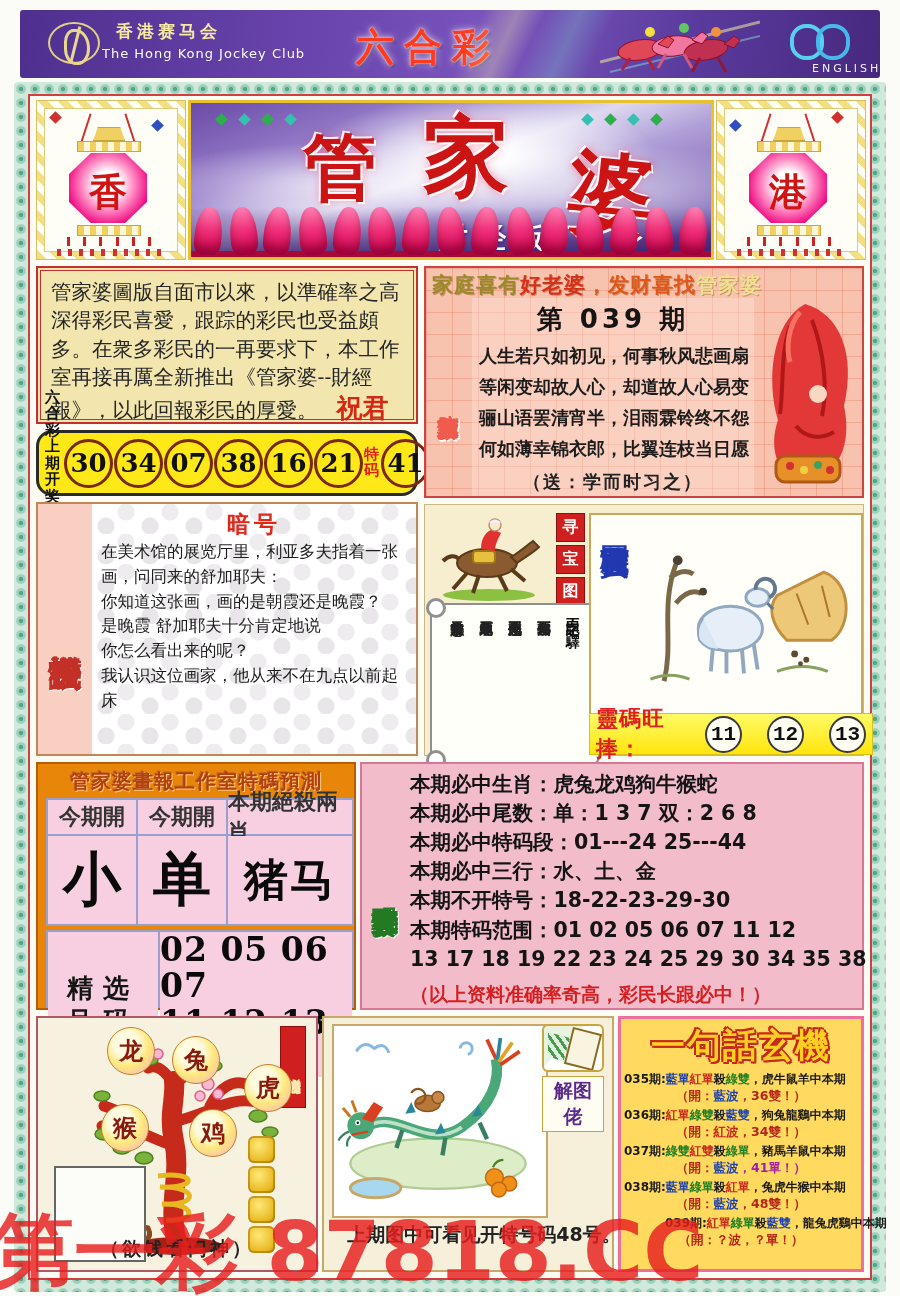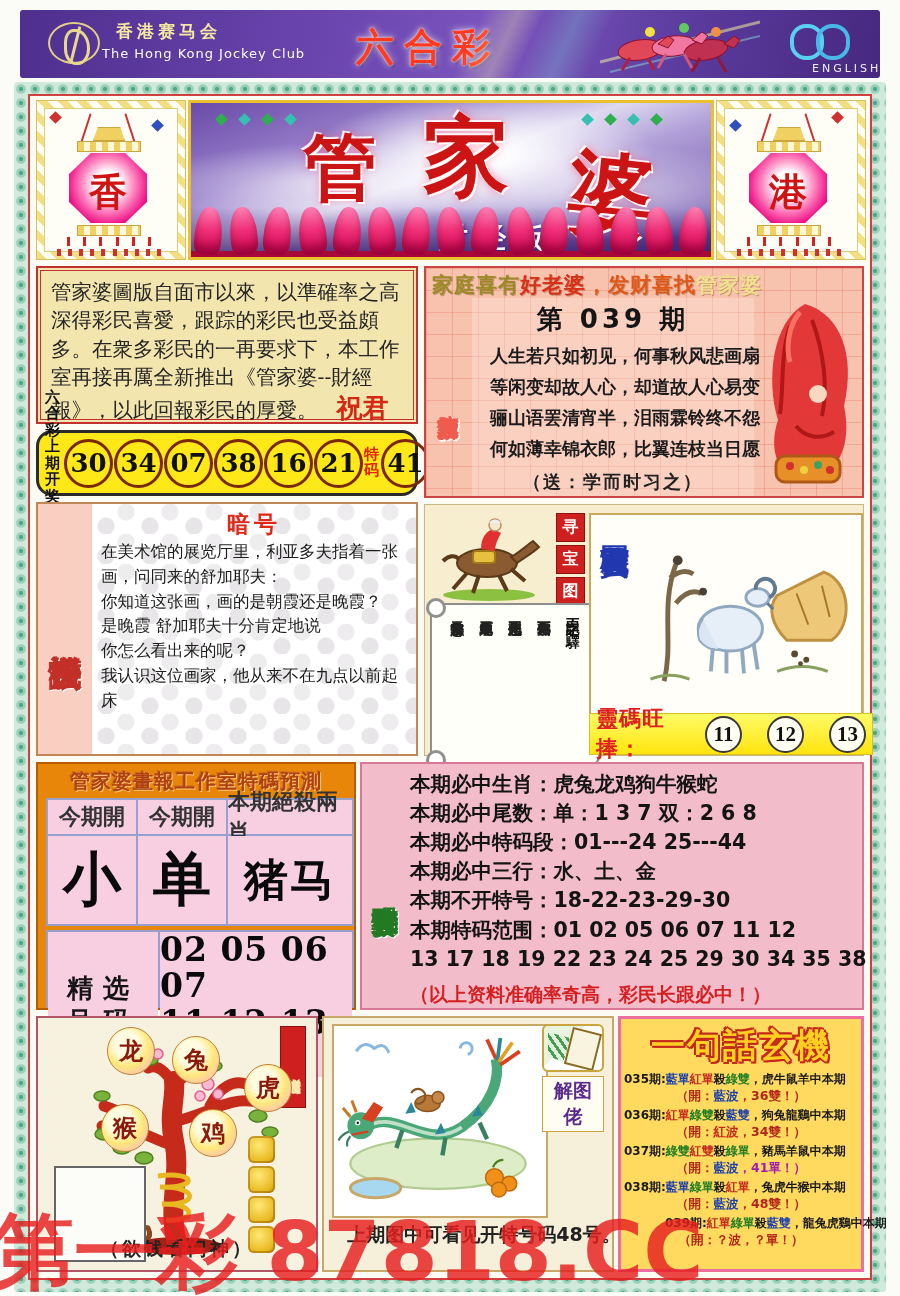--- a/index.html
+++ b/index.html
@@ -104,21 +104,21 @@
   #scroll{position:absolute;left:5px;top:98px;width:158px;height:146px;background:#fffffa;border:2px solid #8f8f8f;border-radius:8px;display:flex;justify-content:space-evenly;padding:6px 4px;}
   #scroll:before,#scroll:after{content:"";position:absolute;left:-6px;width:14px;height:14px;border:3px solid #909090;border-radius:50%;background:#fff;}
   #scroll:before{top:-7px;} #scroll:after{bottom:-7px;}
   .scroll-col{font-size:13.5px;font-weight:bold;color:#222;line-height:1.12;}
   .scroll-head{color:#111;}
   #painting{position:absolute;left:164px;top:8px;width:270px;height:198px;background:#fffef8;border:2px solid #c8a85a;}
   #painting-title{position:absolute;left:8px;top:8px;font-size:29px;font-weight:bold;color:#2238b0;line-height:1.08;}
   #lucky-strip{position:absolute;left:164px;top:208px;width:270px;height:40px;background:linear-gradient(180deg,#fffb66,#ffe40e);border:1px solid #d8c020;display:flex;align-items:center;padding:0 6px;}
   #lucky-label{font-size:22px;font-weight:bold;color:#e02020;letter-spacing:1px;}
   .lucky-circle{width:33px;height:33px;border:2px solid #3a3a3a;border-radius:50%;background:#fffef2;display:flex;align-items:center;justify-content:center;
-     font-family:Liberation Serif, serif;font-size:21px;font-weight:bold;color:#101010;margin-left:25px;}
+     font-family:Liberation Mono, monospace;font-size:21px;font-weight:bold;color:#101010;margin-left:25px;}
 
   
   #pred-box{left:36px;top:762px;width:320px;height:248px;background:#e8860a;border:2px solid #b85c00;padding:4px 8px;}
   #pred-header{text-align:center;font-size:20px;font-weight:bold;color:#b04010;letter-spacing:1px;text-shadow:1px 1px 0 #ffc97a,-1px -1px 0 #c86a20;white-space:nowrap;}
   #pred-table{position:absolute;left:8px;top:34px;width:304px;height:124px;display:grid;grid-template-columns:88px 88px 1fr;grid-template-rows:34px 1fr;background:#98a0d0;gap:2px;border:2px solid #98a0d0;}
   #pred-table>div{background:#f7cfe0;display:flex;align-items:center;justify-content:center;}
   .pred-head{font-size:22px;font-weight:bold;color:#333;}
   .pred-val{font-size:58px;font-weight:bold;color:#0a0a0a;font-family:"DejaVu Serif","Liberation Serif",serif;}
   .pred-val.wide{font-size:44px;letter-spacing:2px;}
   #picks{position:absolute;left:8px;top:166px;width:304px;height:74px;display:grid;grid-template-columns:110px 1fr;gap:2px;background:#98a0d0;border:2px solid #98a0d0;}
@@ -339,21 +339,21 @@
         </div>
         <div class="draw-circle">41</div>
       </div>
   </div>
 
   <div class="abs" id="poem-box">
     <div id="poem-banner"><span style="color: rgb(154, 138, 40); text-shadow: rgba(120, 60, 0, 0.35) 1px 1px 0px;">家庭喜有</span><span style="color: rgb(216, 48, 24); text-shadow: rgba(120, 60, 0, 0.35) 1px 1px 0px;">好老婆</span><span style="color: rgb(224, 88, 24); text-shadow: rgba(120, 60, 0, 0.35) 1px 1px 0px;">，发财喜找</span><span style="color: rgb(240, 224, 144); text-shadow: rgba(120, 60, 0, 0.35) 1px 1px 0px;">管家婆</span></div>
     <div id="poem-side" class="vert">管家婆八句箴言</div>
     <div id="poem-main">
       <div id="issue-title">第 039 期</div>
-      <div id="poem-lines" style="padding-left:18px">
+      <div id="poem-lines" style="padding-left:7px">
           <div class="poem-line">人生若只如初见，何事秋风悲画扇</div>
           <div class="poem-line">等闲变却故人心，却道故人心易变</div>
           <div class="poem-line">骊山语罢清宵半，泪雨霖铃终不怨</div>
           <div class="poem-line">何如薄幸锦衣郎，比翼连枝当日愿</div>
         </div>
       <div id="poem-gift">（送：学而时习之）</div>
     </div>
     <div id="figure-wrap">
       <svg width="110" height="202" viewBox="0 0 110 202">
         <path d="M55,8 C22,26 16,84 28,124 C18,154 28,180 52,186 C90,181 102,148 94,110 C106,58 90,18 55,8 Z" fill="#e23838"></path>

